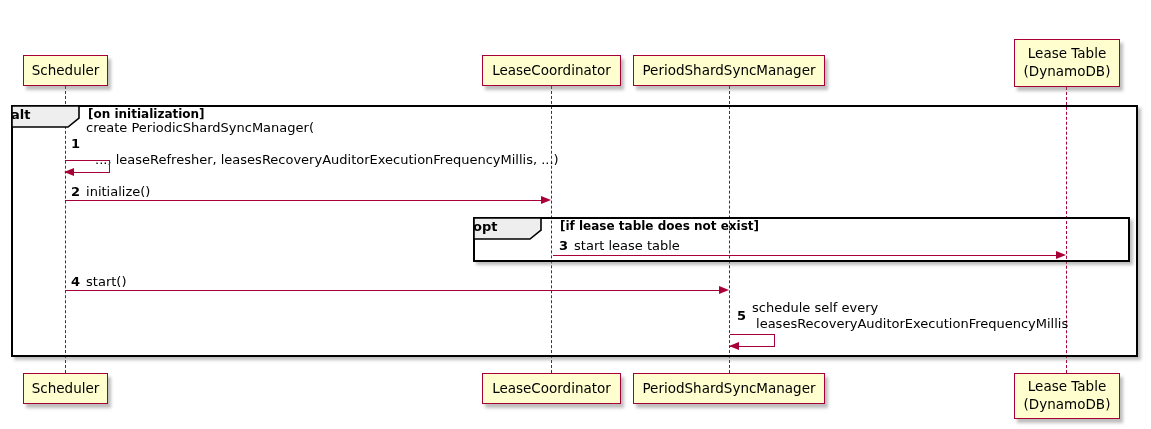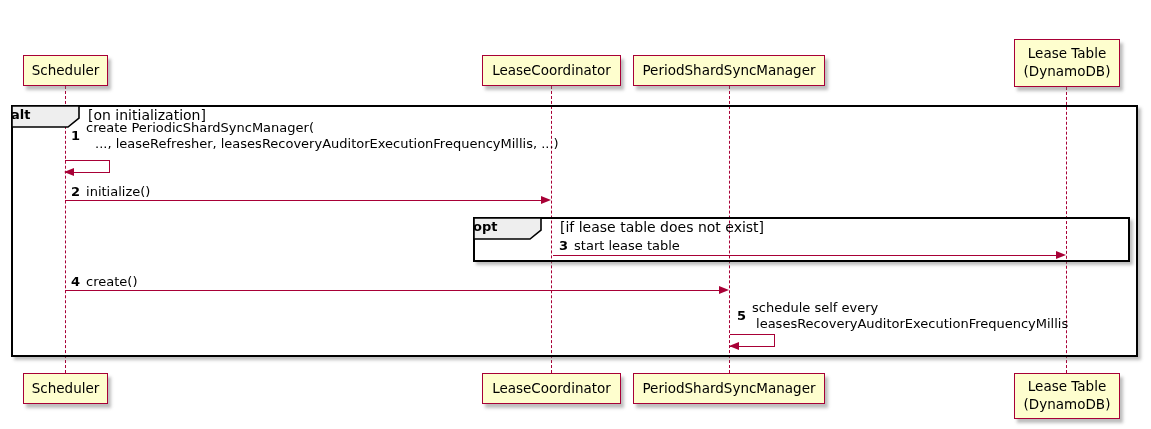--- a/index.html
+++ b/index.html
@@ -36,28 +36,28 @@
   .frame-label-svg polygon{
     fill:var(--label-bg,#EEEEEE);
     stroke:var(--frame-border,#000);
     stroke-width:1.6;
   }
   .frame-label-text{
     position:absolute;width:56px;text-align:left;
     font-size:13px;font-weight:bold;
   }
   .guard{
-    position:absolute;font-size:14px;font-weight:normal;white-space:nowrap;
+    position:absolute;font-size:12px;font-weight:bold;white-space:nowrap;
   }
   .msg-label{
     position:absolute;display:flex;align-items:center;gap:6px;
     font-size:13px;white-space:nowrap;line-height:15.5px;
   }
   .msg-label .seq{font-weight:bold;}
-  .indent2{padding-left:9px;}
+  .indent2{padding-left:9px;margin-top:16px;}
   .indent1{padding-left:4px;}
   .arrow-line{
     position:absolute;height:0;
     border-top:1.3px solid var(--stroke,#A80036);
   }
   .self-arrow{
     position:absolute;box-sizing:border-box;width:45px;height:13px;
     border:1.3px solid var(--stroke,#A80036);
     border-left:none;
   }
@@ -129,21 +129,21 @@
 
   <div class="msg-label" style="left:559px;top:238px">
     <span class="seq">3</span>
     <span>start lease table</span>
   </div>
   <div class="arrow-line" style="left:553px;top:255px;width:503px"></div>
   <div class="ah ah-right" style="left:1056px;top:251px"></div>
 
   <div class="msg-label" style="left:71px;top:274px">
     <span class="seq">4</span>
-    <span>create()</span>
+    <span>start()</span>
   </div>
   <div class="arrow-line" style="left:65px;top:290px;width:654px"></div>
   <div class="ah ah-right" style="left:719px;top:286px"></div>
 
   <div class="msg-label" style="left:737px;top:300px">
     <span class="seq">5</span>
     <span>
       <div>schedule self every</div>
       <div class="indent1">leasesRecoveryAuditorExecutionFrequencyMillis</div>
     </span>

